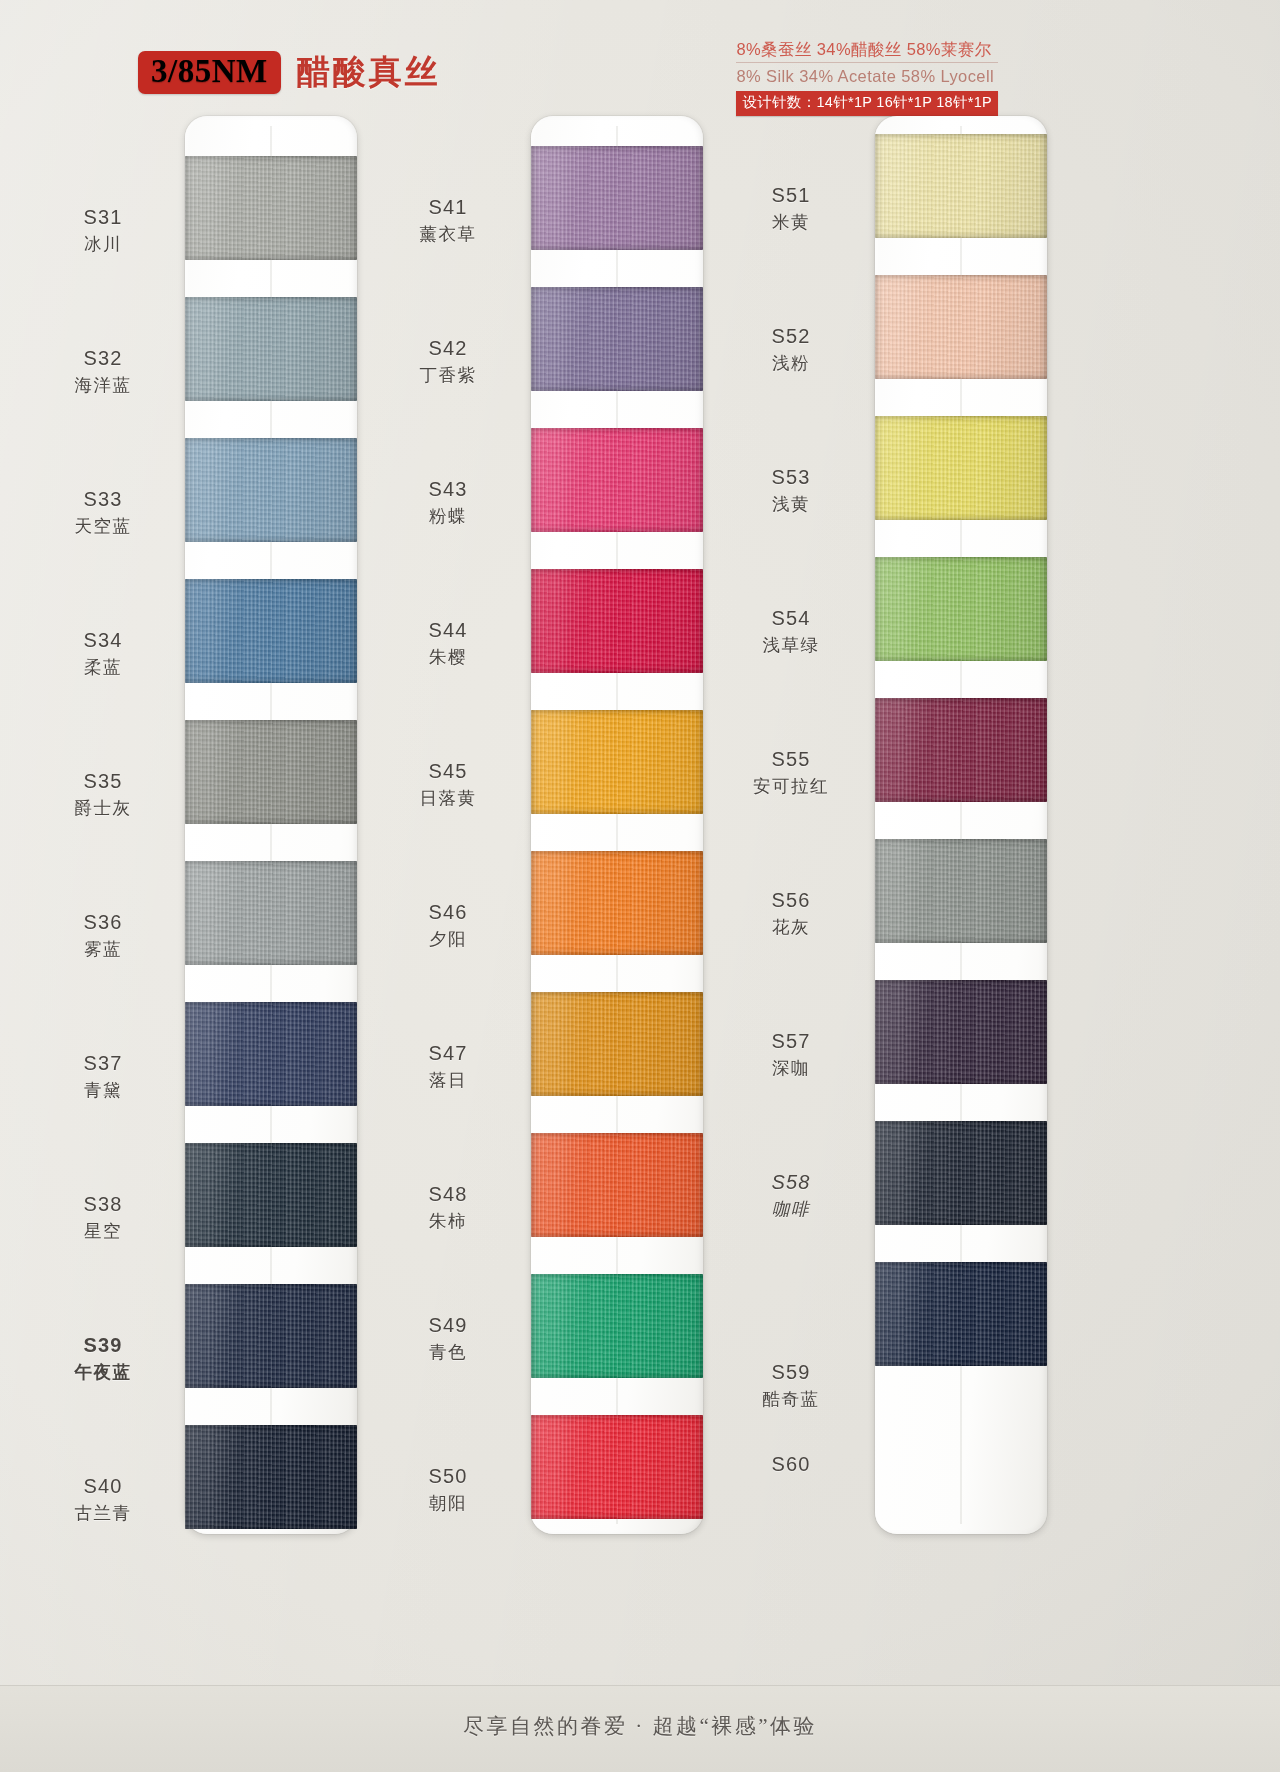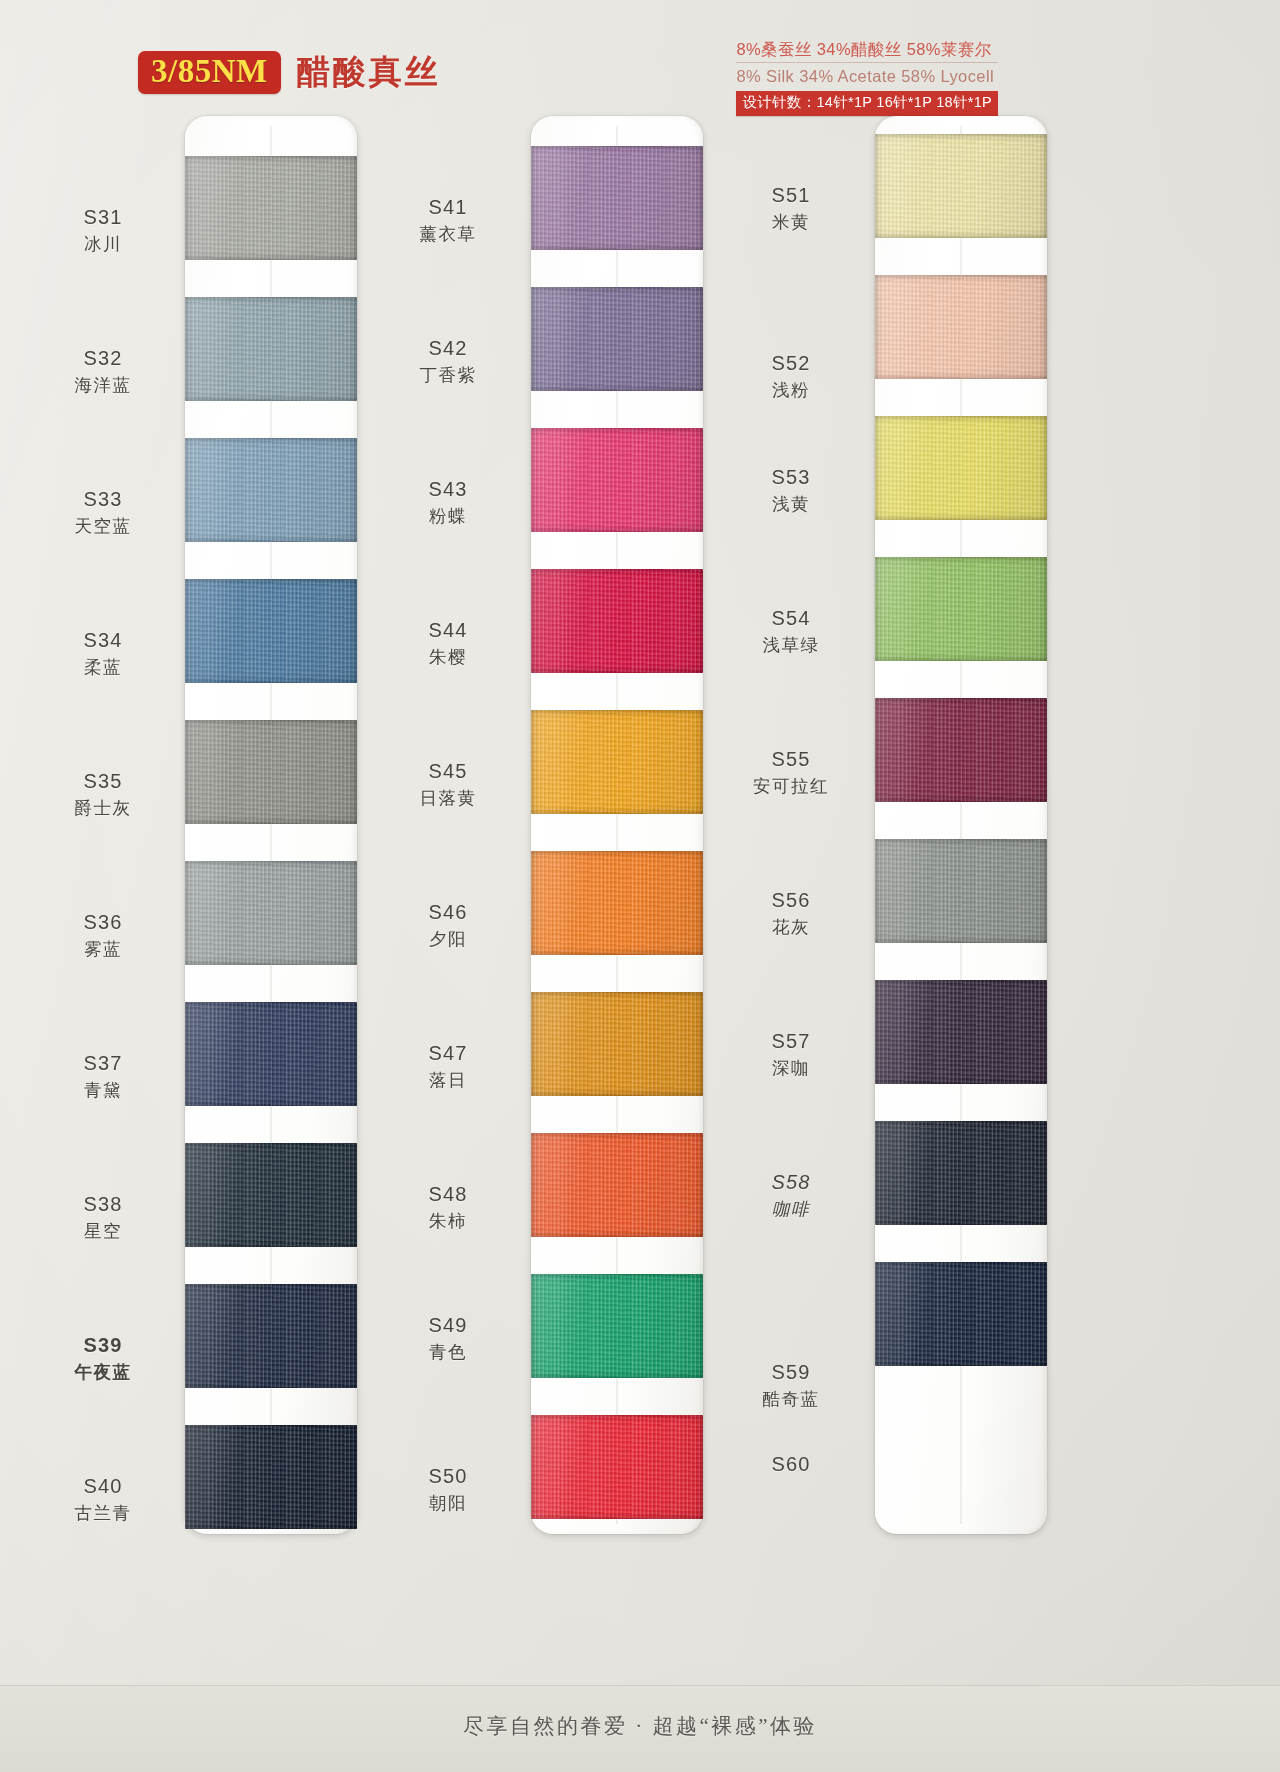--- a/index.html
+++ b/index.html
@@ -23,21 +23,21 @@
     pointer-events:none;
   }
 
   
   .header{position:absolute;left:0;top:0;width:1280px;height:118px;}
   .brand{
     position:absolute;left:138px;top:50px;
     display:flex;align-items:center;gap:16px;
   }
   .brand-badge{
-    background:#c32a22;color:#fde047;
+    background:#c32a22;color:#000000;
     font-family:"Liberation Serif","DejaVu Serif",serif;
     font-weight:700;font-size:33px;letter-spacing:.5px;
     padding:3px 13px 5px 13px;border-radius:7px;
     line-height:1.04;
     box-shadow:0 1px 2px rgba(0,0,0,.18);
     text-shadow:0 1px 1px rgba(0,0,0,.25);
   }
   .brand-name{
     color:#c0392e;
     font-family:"Liberation Serif","DejaVu Serif",serif;
@@ -356,21 +356,21 @@
         <div class="sheen"></div>
       </div>
       <div class="label" style="top: 70px;">
         <div class="code">S51</div>
         <div class="name">米黄</div>
       </div>
       <div class="swatch" style="left: 185px; top: 163px; background: rgb(245, 197, 171);">
         <div class="yarn"></div>
         <div class="sheen"></div>
       </div>
-      <div class="label" style="top: 211px; margin-top: 27px;">
+      <div class="label" style="top: 211px;">
         <div class="code">S52</div>
         <div class="name">浅粉</div>
       </div>
       <div class="swatch" style="left: 185px; top: 304px; background: rgb(232, 221, 98);">
         <div class="yarn"></div>
         <div class="sheen"></div>
       </div>
       <div class="label" style="top: 352px;">
         <div class="code">S53</div>
         <div class="name">浅黄</div>

